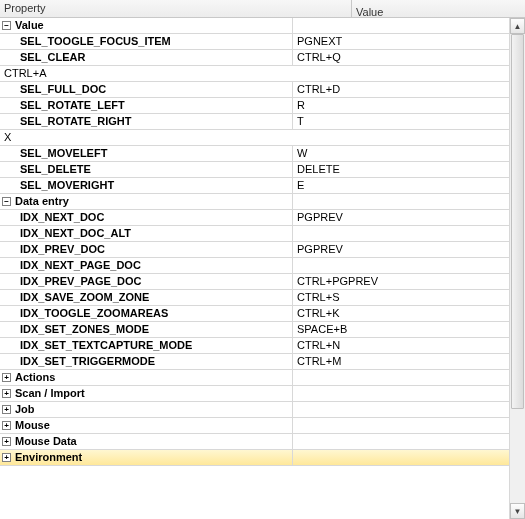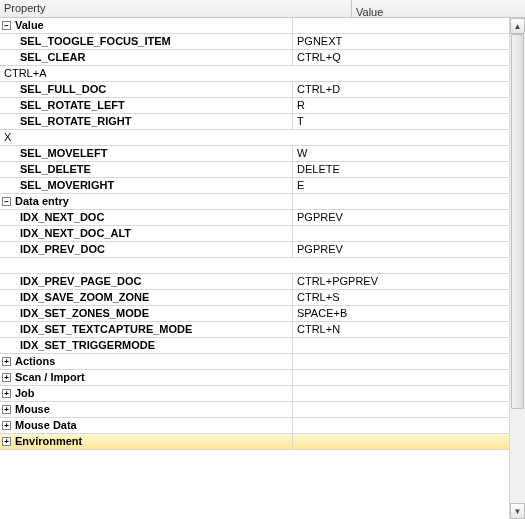--- a/index.html
+++ b/index.html
@@ -227,54 +227,66 @@
         <div class="cell-val"></div>
       </div>
       <div class="row">
         <div class="cell-prop">
           <span class="indent-item"></span>
           <span>IDX_PREV_DOC</span>
         </div>
         <div class="cell-val">PGPREV</div>
       </div>
       <div class="row">
+        <div class="cell-prop">
+          <span class="indent-item"></span>
+          <span>IDX_NEXT_PAGE_DOC</span>
+        </div>
       </div>
       <div class="row">
         <div class="cell-prop">
           <span class="indent-item"></span>
           <span>IDX_PREV_PAGE_DOC</span>
         </div>
         <div class="cell-val">CTRL+PGPREV</div>
       </div>
       <div class="row">
         <div class="cell-prop">
           <span class="indent-item"></span>
           <span>IDX_SAVE_ZOOM_ZONE</span>
         </div>
         <div class="cell-val">CTRL+S</div>
       </div>
       <div class="row">
         <div class="cell-prop">
           <span class="indent-item"></span>
+          <span>IDX_TOOGLE_ZOOMAREAS</span>
+        </div>
+        <div class="cell-val">CTRL+K</div>
+      </div>
+      <div class="row">
+        <div class="cell-prop">
+          <span class="indent-item"></span>
           <span>IDX_SET_ZONES_MODE</span>
         </div>
         <div class="cell-val">SPACE+B</div>
       </div>
       <div class="row">
         <div class="cell-prop">
           <span class="indent-item"></span>
           <span>IDX_SET_TEXTCAPTURE_MODE</span>
         </div>
         <div class="cell-val">CTRL+N</div>
       </div>
       <div class="row">
         <div class="cell-prop">
           <span class="indent-item"></span>
           <span>IDX_SET_TRIGGERMODE</span>
         </div>
+        <div class="cell-val">CTRL+M</div>
       </div>
       <div class="row group-row">
         <div class="cell-prop">
           <div class="exp-box">+</div>
           <span>Actions</span>
         </div>
         <div class="cell-val"></div>
       </div>
       <div class="row group-row">
         <div class="cell-prop">

